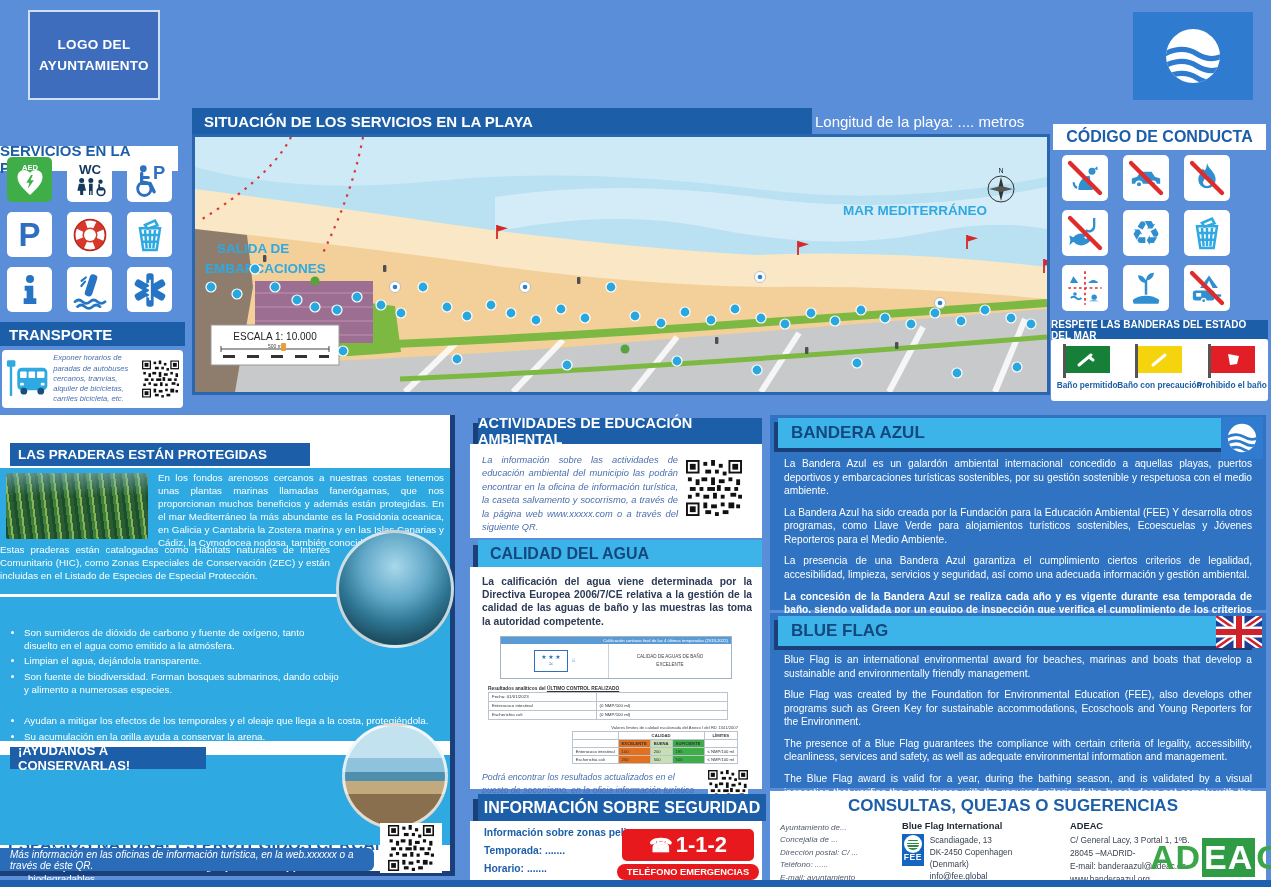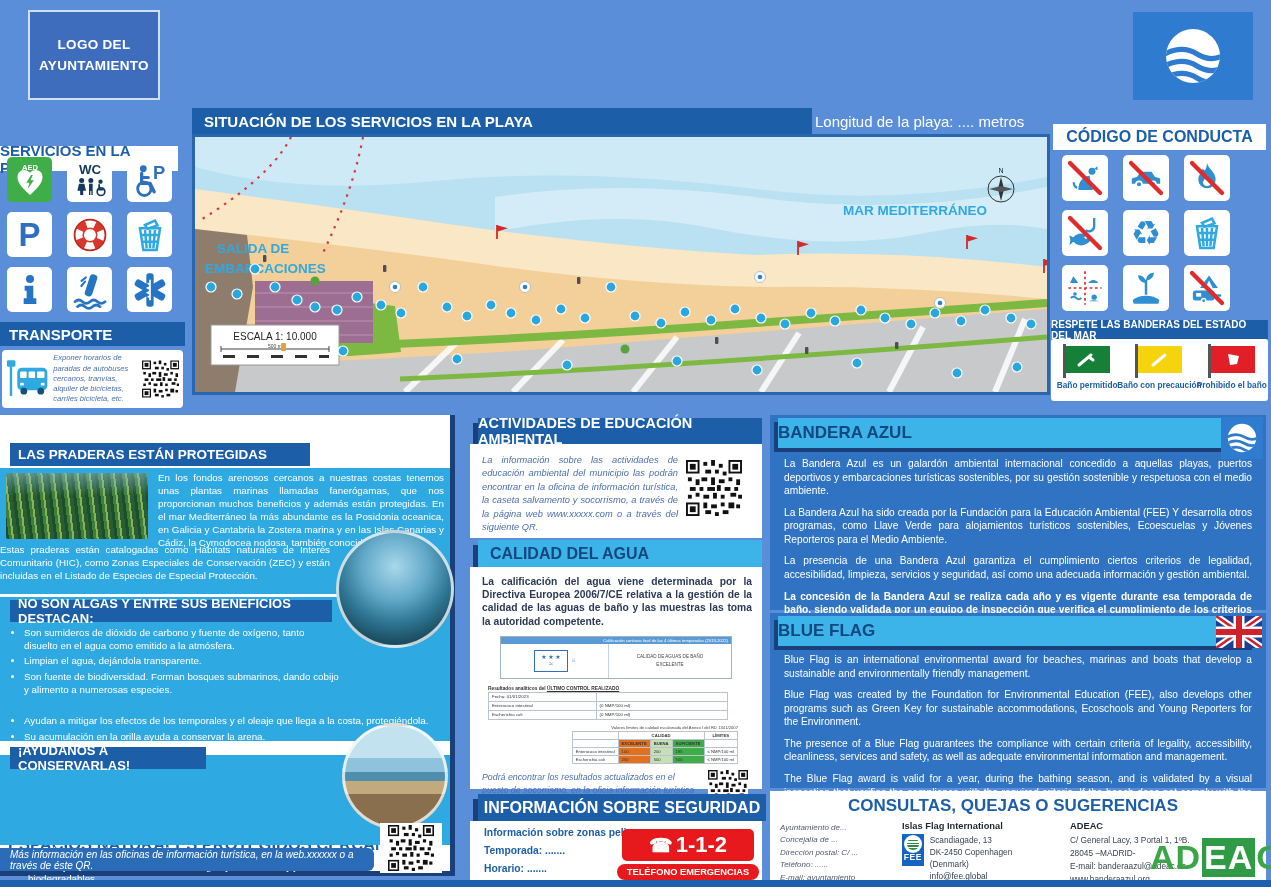--- a/index.html
+++ b/index.html
@@ -105,21 +105,21 @@
   .seg-line { color:#1c5fa8; font-weight:800; font-size:10.3px; margin-bottom:7px; }
   .emg-badge { position:absolute; left:152px; top:8px; width:132px; height:32px; background:#e8191c; border-radius:5px;
     color:#fff; font-weight:800; font-size:22px; display:flex; align-items:center; justify-content:center; gap:3px; }
   .emg-badge .ph { font-size:19px; }
   .emg-pill { position:absolute; left:147px; top:43px; width:142px; height:16px; background:#e8191c; border-radius:8px;
     color:#fff; font-weight:800; font-size:9.3px; display:flex; align-items:center; justify-content:center; }
 
   
   .big-panel { background:#2f73c2; }
   .bp-header { position:absolute; left:8px; top:3px; height:30px; background:#3cb4ea; color:#14477e;
-    font-weight:800; font-size:17px; display:flex; align-items:center; padding-left:0; box-shadow:-4px 4px 0 #1b3f78; }
+    font-weight:800; font-size:17px; display:flex; align-items:center; padding-left:13px; box-shadow:-4px 4px 0 #1b3f78; }
   .bp-body { position:absolute; left:0; right:0; color:#fff; font-size:10.2px; line-height:1.33; text-align:justify;
     padding:0 14px; }
   .bp-body p { margin-bottom:8px; }
   .panel-bandera { left:770px; top:415px; width:496px; height:195px; }
   .panel-blueflag { left:770px; top:613px; width:496px; height:175px; }
 
   .consult-panel { left:770px; top:791px; width:496px; height:93px; background:#fff; }
   .consult-title { position:absolute; left:78px; top:5px; color:#1c5fa8; font-weight:800; font-size:17px;text-align:right; }
   .consult-col { position:absolute; font-size:8px; color:#50596b; line-height:1.55; }
   .consult-col .hd { font-weight:800; color:#1d2733; font-size:9.3px; margin-bottom:1px; }
@@ -586,21 +586,20 @@
 
   <div class="abs esp-panel">
     <div class="abs esp-title">ESPACIOS NATURALES PROTEGIDOS CERCANOS</div>
     <div class="abs esp-sub" style="left:10px; top:28px; width:300px; height:23px; font-size:13.5px">LAS PRADERAS ESTÁN PROTEGIDAS</div>
     <div class="abs esp-blue" style="left:0; top:53px; width:450px; height:126px">
       <div class="abs grass-photo" style="left:6px; top:5px; width:142px; height:66px"></div>
       <div class="abs esp-text" style="left:158px; top:4px; width:286px">En los fondos arenosos cercanos a nuestras costas tenemos unas plantas marinas llamadas fanerógamas, que nos proporcionan muchos beneficios y además están protegidas. En el mar Mediterráneo la más abundante es la Posidonia oceanica, en Galicia y Cantabria la Zostera marina y en las Islas Canarias y Cádiz, la Cymodocea nodosa, también conocida como seba.</div>
       <div class="abs esp-text" style="left:0; top:76px; width:330px">Estas praderas están catalogadas como Hábitats naturales de Interés Comunitario (HIC), como Zonas Especiales de Conservación (ZEC) y están incluidas en el Listado de Especies de Especial Protección.</div>
     </div>
     <div class="abs esp-blue" style="left:0; top:182px; width:450px; height:116px">
-      <div class="abs esp-sub" style="left:10px; top:3px; width:322px; height:22px; font-size:13px">NO SON ALGAS Y ENTRE SUS BENEFICIOS DESTACAN:</div>
       <ul class="abs esp-list" style="left:10px; top:30px; width:330px">
         <li>Son sumideros de dióxido de carbono y fuente de oxígeno, tanto disuelto en el agua como  emitido a la atmósfera.</li>
         <li>Limpian el agua, dejándola transparente.</li>
         <li>Son fuente de biodiversidad. Forman bosques submarinos, dando cobijo y alimento a numerosas especies.</li>
       </ul>
     </div>
     <div class="abs esp-blue" style="left:0; top:298px; width:450px; height:28px">
       <ul class="esp-list" style="padding-left:24px; padding-top:2px">
         <li>Ayudan a mitigar los efectos de los temporales y el oleaje que llega a la costa, protegiéndola.</li>
         <li>Su acumulación en la orilla ayuda a conservar la arena.</li>
@@ -761,21 +760,21 @@
   <div class="abs consult-panel">
     <div class="consult-title">CONSULTAS, QUEJAS O SUGERENCIAS</div>
     <div class="consult-col italic-col" style="left:10px; top:31px; width:120px">
       <div>Ayuntamiento de...</div>
       <div>Concejalía de ...</div>
       <div>Dirección postal: C/ ...</div>
       <div>Teléfono: ......</div>
       <div>E-mail: ayuntamiento @ayuntamiento.es</div>
     </div>
     <div class="consult-col" style="left:132px; top:28px; width:150px">
-      <div class="hd">Islas Flag International</div>
+      <div class="hd">Blue Flag International</div>
       <div style="display:flex; gap:6px">
         <div class="fee-logo">
           <div class="fee-globe">
               <div class="g"></div>
             </div>
           <div class="fee-txt">FEE</div>
         </div>
         <div style="font-size:8.3px; color:#3a4350; line-height:1.45">
           <div>Scandiagade, 13</div>
           <div>DK-2450 Copenhagen (Denmark)</div>

